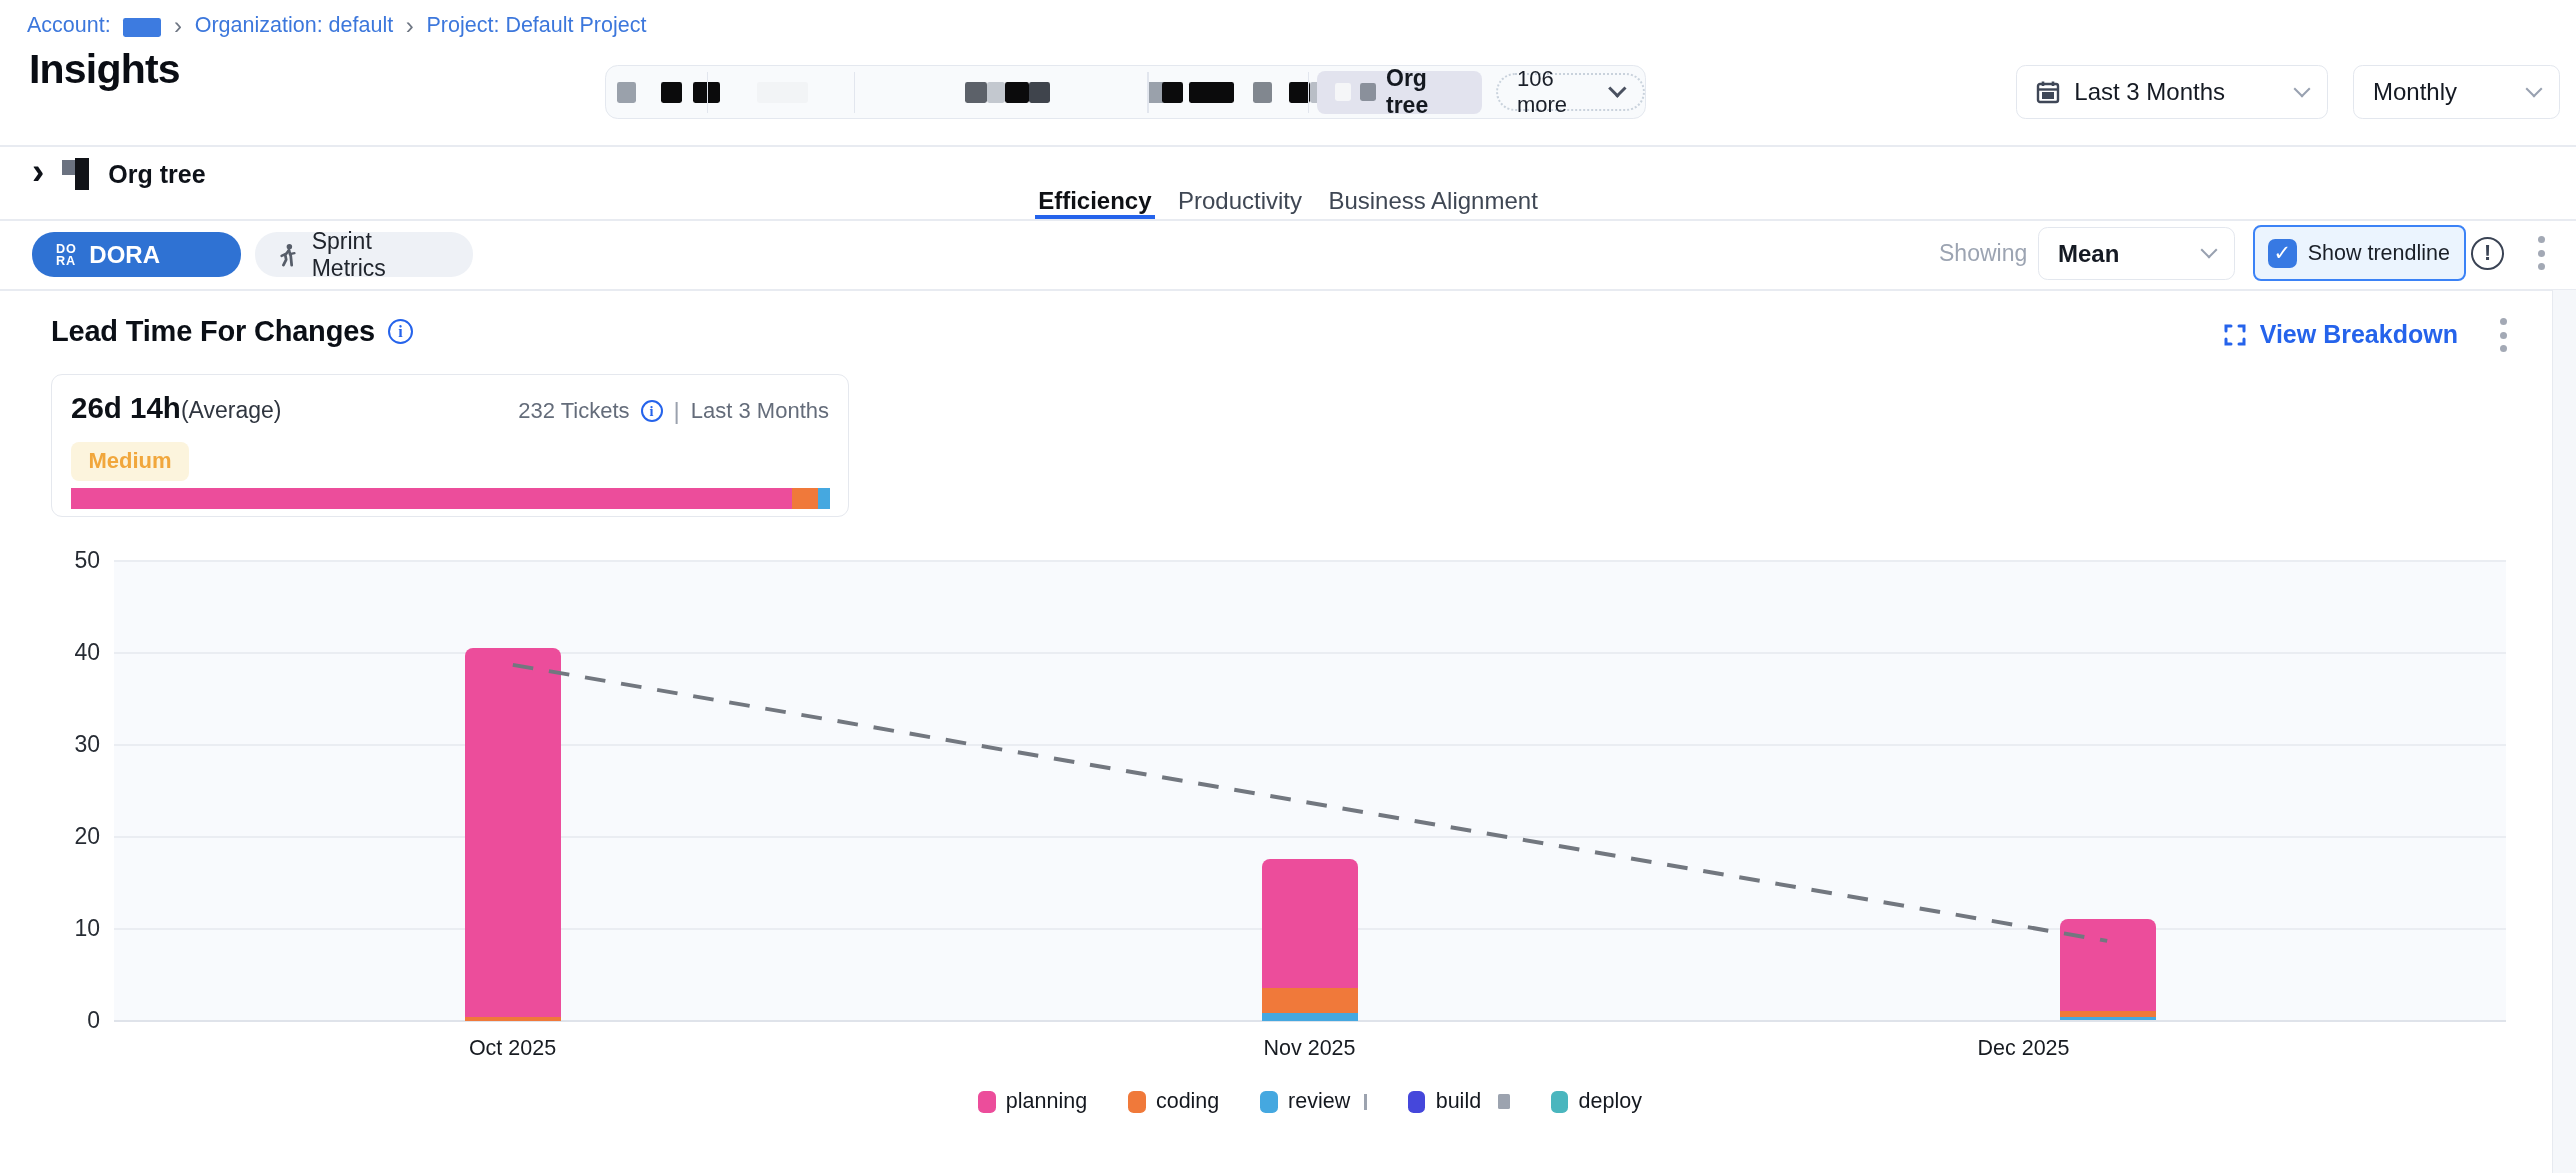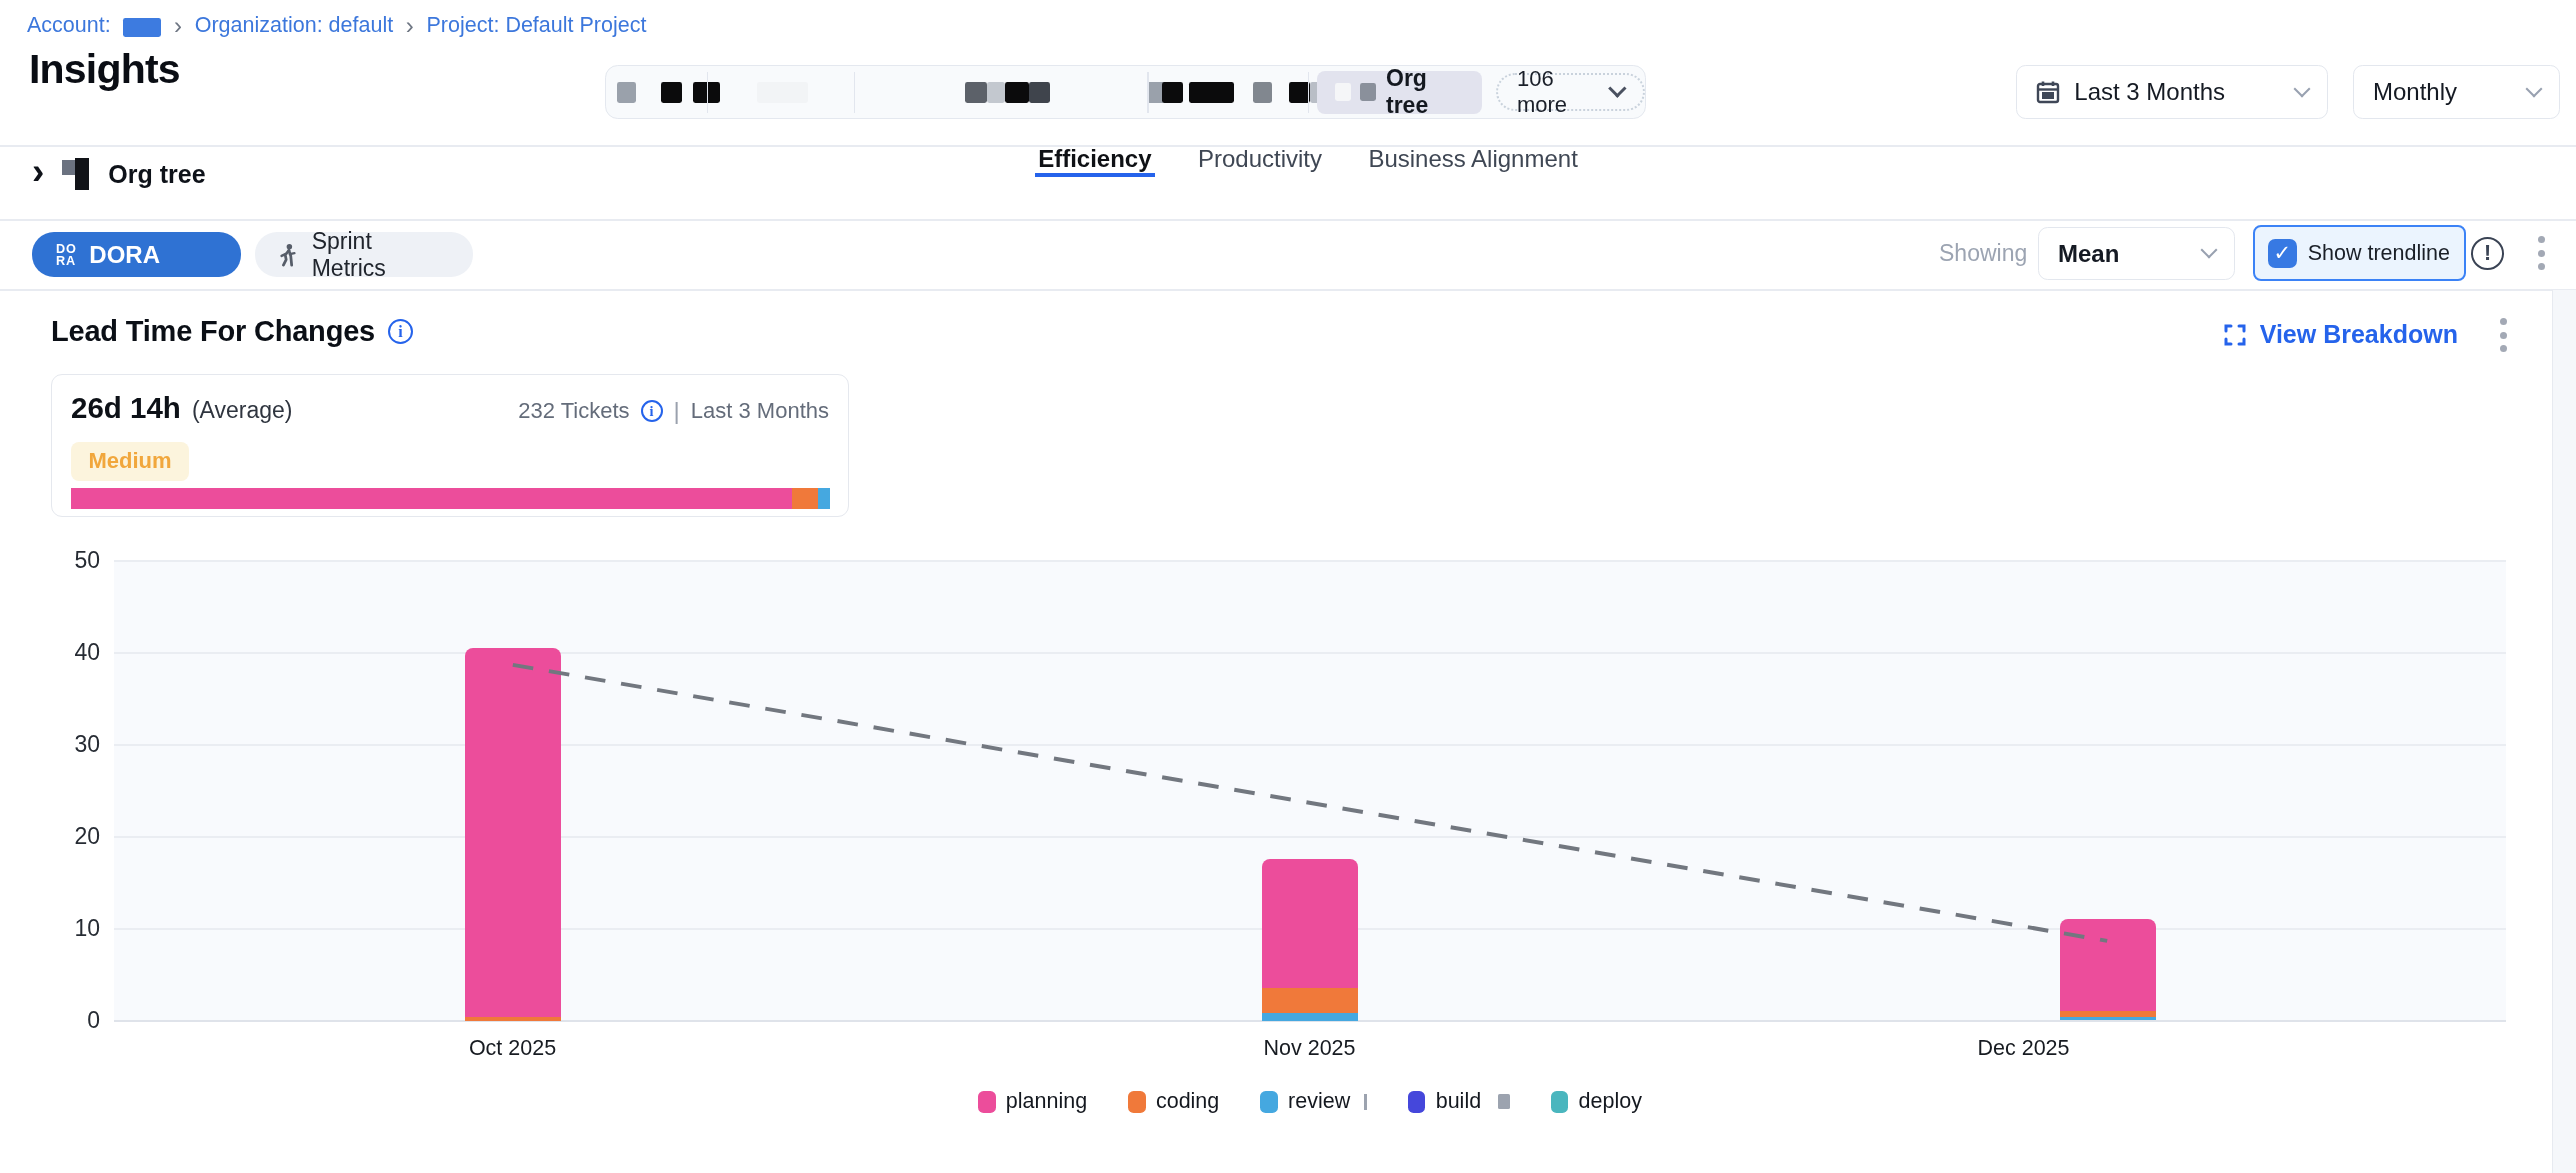--- a/index.html
+++ b/index.html
@@ -39,21 +39,21 @@
          display:flex; align-items:center; padding:0 19px; gap:14.3px; }
   .sel .val { font-size:24px; font-weight:500; color:#151a23; flex:1; }
 
   
   .row2-left { position:absolute; left:32px; top:158px; display:flex; align-items:center; gap:17.5px; }
   .expander { font-size:37px; font-weight:700; color:#0e1219; line-height:37px; margin-top:-4.8px; }
   .orgtree-icon { position:relative; width:29px; height:32px; }
   .orgtree-icon .g { position:absolute; left:0; top:2.4px; width:12.7px; height:14.3px; background:#6b7280; }
   .orgtree-icon .b { position:absolute; left:12.7px; top:0; width:14.3px; height:32px; background:#111318; }
   .row2-label { font-size:25px; font-weight:700; color:#0e1219; }
-  .tabs { position:absolute; left:1035px; top:145px; height:74px; display:flex; gap:40px; align-items:flex-start; }
+  .tabs { position:absolute; left:1035px; top:145px; height:74px; display:flex; gap:20px; align-items:flex-end; }
   .tab { display:flex; align-items:center; font-size:24px; color:#3f4754; font-weight:500; cursor:pointer;
          border-bottom:4.8px solid transparent; padding:0 3.2px; }
   .tab.active { font-weight:700; color:#0f1115; border-bottom-color:#2563eb; }
 
   
   .pill { position:absolute; height:45px; border-radius:22px; display:flex; align-items:center; }
   .dora { left:32px; top:232px; width:209px; background:#2f72d3; color:#fff; padding:9px 24px; gap:12.7px; }
   .dora-logo { display:flex; flex-direction:column; font-size:12.7px; font-weight:800; line-height:12px; letter-spacing:0.8px; }
   .dora-label { font-size:24px; font-weight:600; }
   .sprint { left:255px; top:232px; width:218px; background:#eef1f6; color:#20252d; padding:4px 22px; gap:12.7px; }
@@ -79,21 +79,21 @@
   .sec-title .t { font-size:29px; font-weight:800; color:#0b0f16; letter-spacing:-0.2px; }
   .info-blue { width:25.5px; height:25.5px; border:2.4px solid #2563eb; border-radius:50%; color:#2563eb;
                font-size:16px; font-weight:700; display:flex; align-items:center; justify-content:center;
                font-family:"Liberation Serif",serif; }
   .view-breakdown { position:absolute; left:2223px; top:320px; display:flex; align-items:center; gap:12.7px;
                     color:#2563eb; font-size:25px; font-weight:700; }
 
   
   .card { position:absolute; left:51px; top:374px; width:798px; height:143px; background:#fff;
           border:1.6px solid #e5e8ee; border-radius:11px; }
-  .card-l1 { position:absolute; left:19px; top:16px; display:flex; align-items:baseline; gap:11px; }
+  .card-l1 { position:absolute; left:19px; top:16px; display:flex; align-items:baseline; }
   .card-val { font-size:29.5px; font-weight:800; color:#0d1117; }
   .card-qual { font-size:23px; color:#2f353f; }
   .card-meta { position:absolute; right:19px; top:22px; display:flex; align-items:center; gap:11px;
                font-size:22px; color:#646c7a; }
   .card-meta .pipe { color:#9aa1ad; font-size:24px; }
   .badge { position:absolute; left:19px; top:67px; background:#fcf4dd; border-radius:8px;
            padding:6.4px 17.5px; font-size:22px; font-weight:700; color:#f1a73d; }
   .distbar { position:absolute; left:19px; top:113px; width:759px; height:21px; display:flex; overflow:hidden; }
 
   

